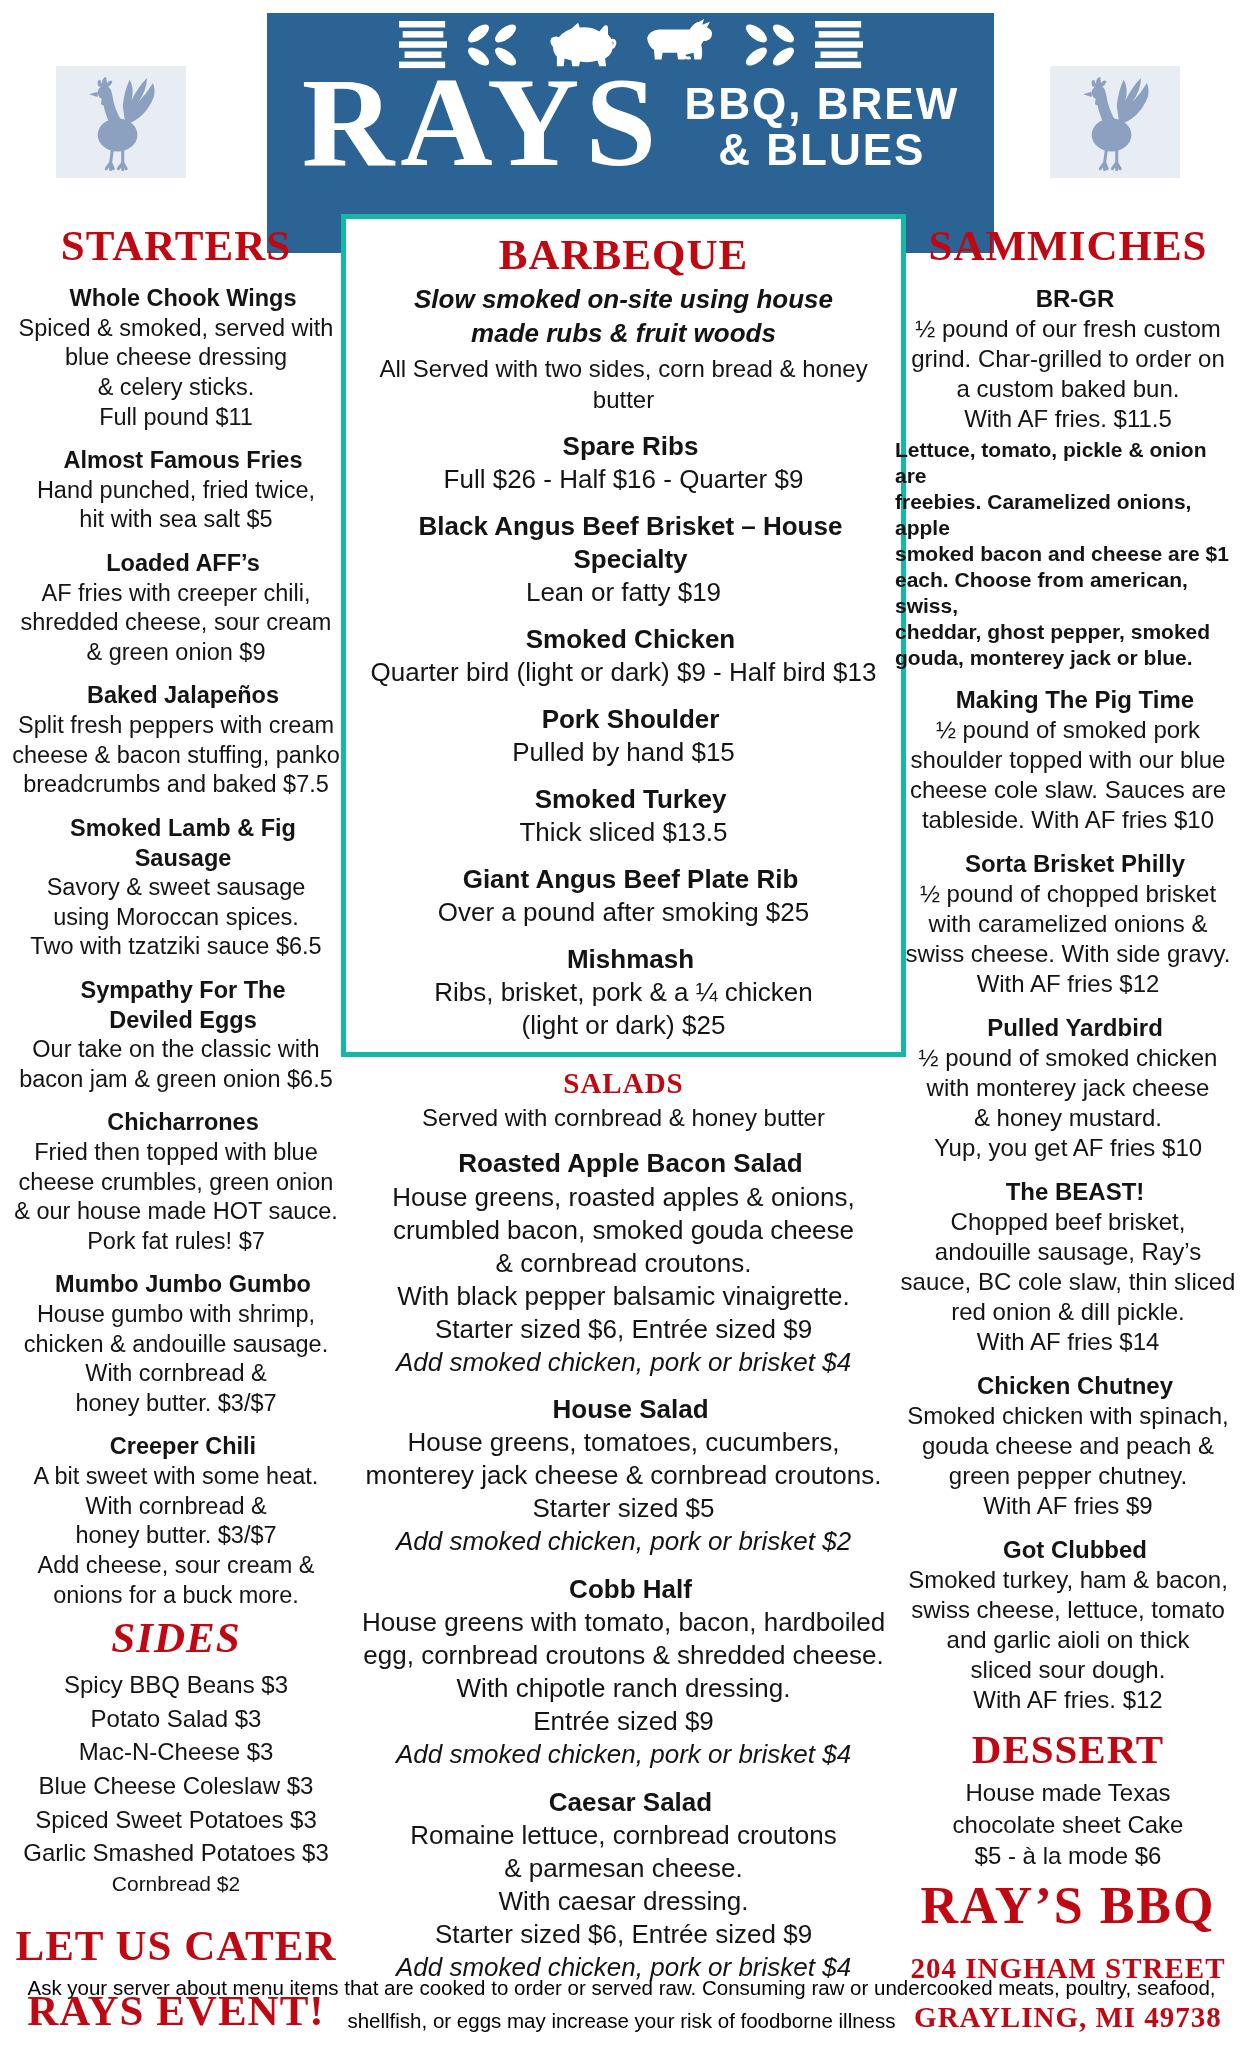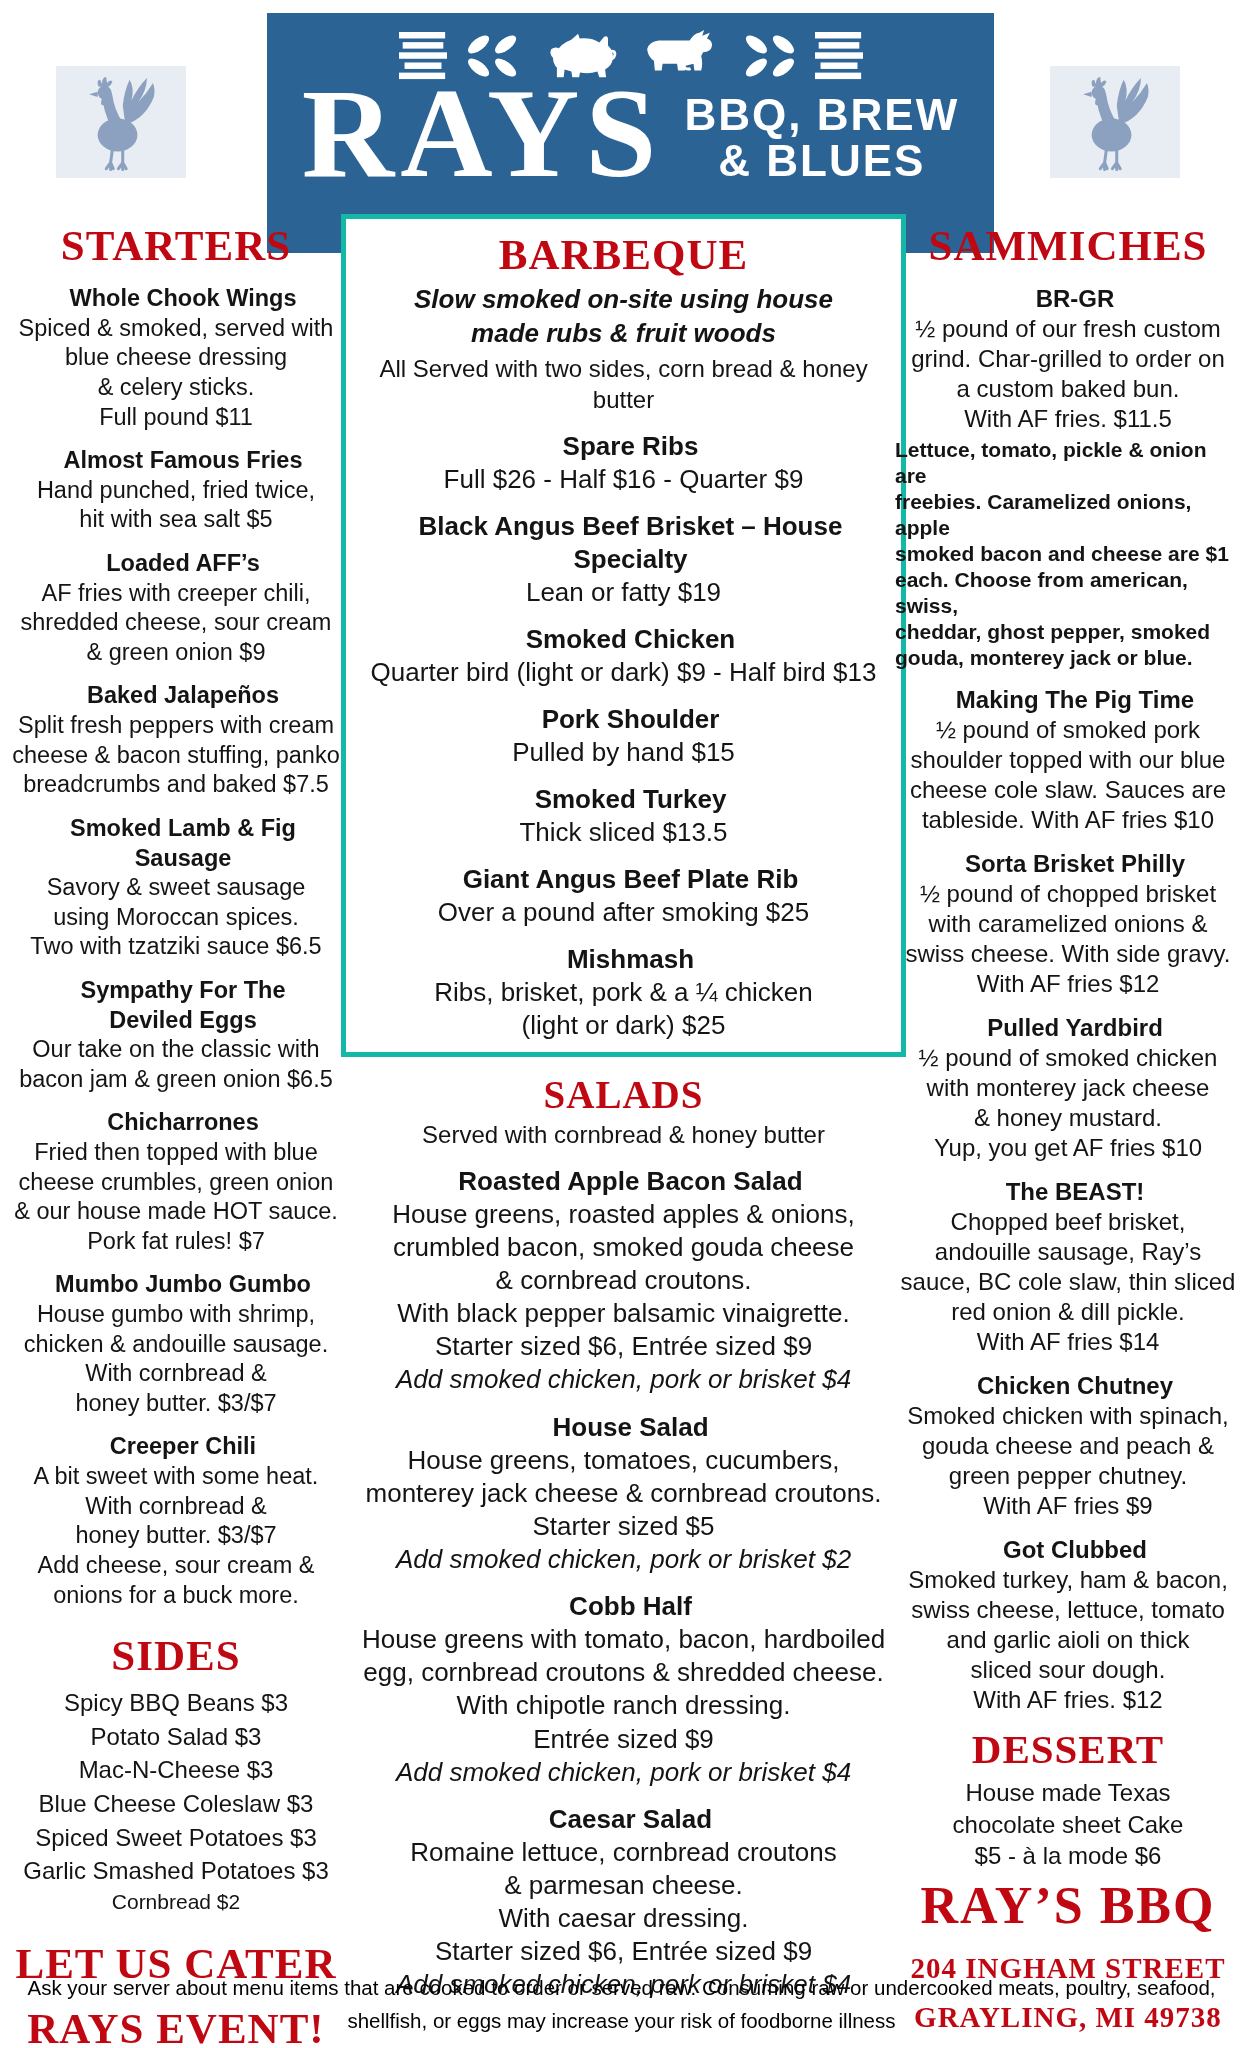--- a/index.html
+++ b/index.html
@@ -1,42 +1,42 @@
 <!DOCTYPE html>
 <html><head>
 <meta charset="utf-8">
 <style>
   html,body{margin:0;padding:0;background:#ffffff;}
   .page{position:relative;width:1243px;height:2048px;background:#ffffff;
         font-family:"Liberation Sans",sans-serif;color:#141414;overflow:hidden;}
 
   
   .banner{position:absolute;left:267px;top:13px;width:727px;height:240px;
-          background:#2a6394;box-sizing:border-box;padding-top:12px;text-align:center;}
+          background:#2a6394;box-sizing:border-box;padding-top:1px;text-align:center;}
   .icon-row{display:flex;justify-content:center;align-items:center;gap:16px;height:62px;}
   .icon-row svg{display:block;}
   .logo-row{display:flex;justify-content:center;align-items:center;gap:22px;margin-top:0px;}
   .wordmark{font-family:"Liberation Serif",serif;font-weight:bold;font-size:128px;
             line-height:.82;color:#fff;letter-spacing:6px;margin-top:-6px;}
   .logo-sub{color:#fff;font-weight:bold;font-size:44px;letter-spacing:2px;line-height:1.06;
             text-align:center;white-space:pre-line;margin-top:4px;}
   .rooster{position:absolute;top:66px;width:130px;height:112px;background:#e8edf4;
            display:flex;align-items:center;justify-content:center;}
   .rooster-left{left:56px}.rooster-right{left:1050px}
 
   
   .col{position:absolute;text-align:center;}
   .left-col{left:10px;top:222px;width:332px;}
   .center-col{left:341px;top:214px;width:565px;}
   .right-col{left:893px;top:222px;width:350px;}
 
   .stencil{font-family:"Liberation Serif",serif;font-weight:bold;color:#c00813;}
   .h-section{font-size:43px;line-height:1.12;margin:0;letter-spacing:1px;}
-  .h-sides{margin-top:22px;}
-  .h-salads{font-size:39px;margin-top:16px;}
+  .h-sides{margin-top:4px;font-style:italic;}
+  .h-salads{font-size:29px;margin-top:10px;}
   .h-dessert{font-size:41px;margin-top:12px;}
 
   .bbq-box{border:5px solid #14b8a6;background:#fff;box-sizing:border-box;
            padding:12px 4px 10px;}
 
   .menu-item{margin-top:14px;}
   .item-name{font-weight:bold;white-space:pre-line;margin-left:14px;}
   .item-desc{white-space:pre-line;}
   .left-col  .item-name,.left-col  .item-desc{font-size:23.5px;line-height:1.26;}
   .center-col .item-name,.center-col .item-desc{font-size:26px;line-height:1.27;}

